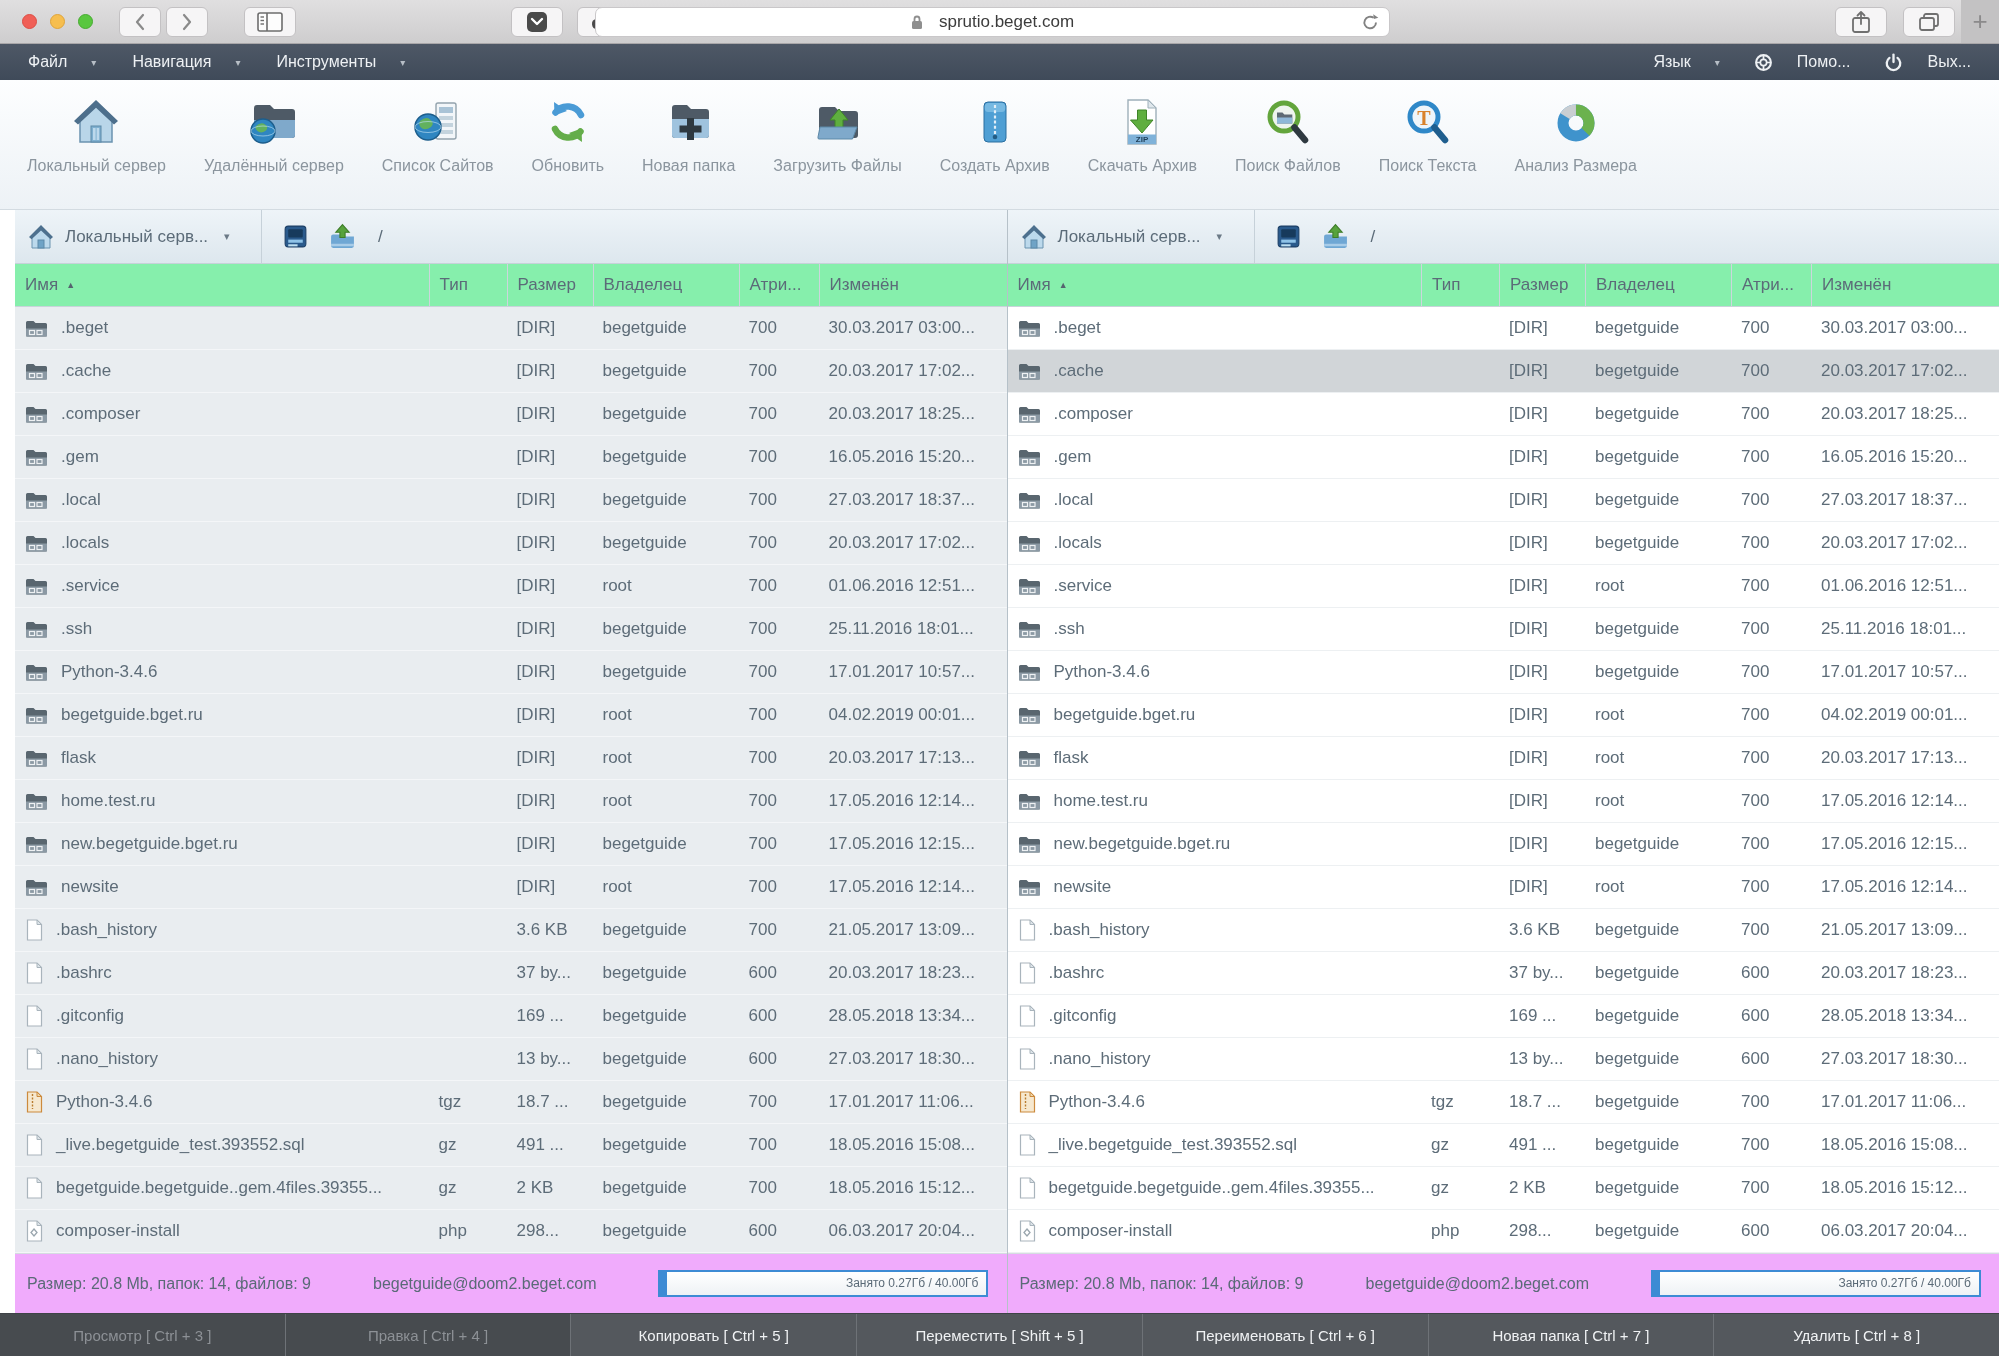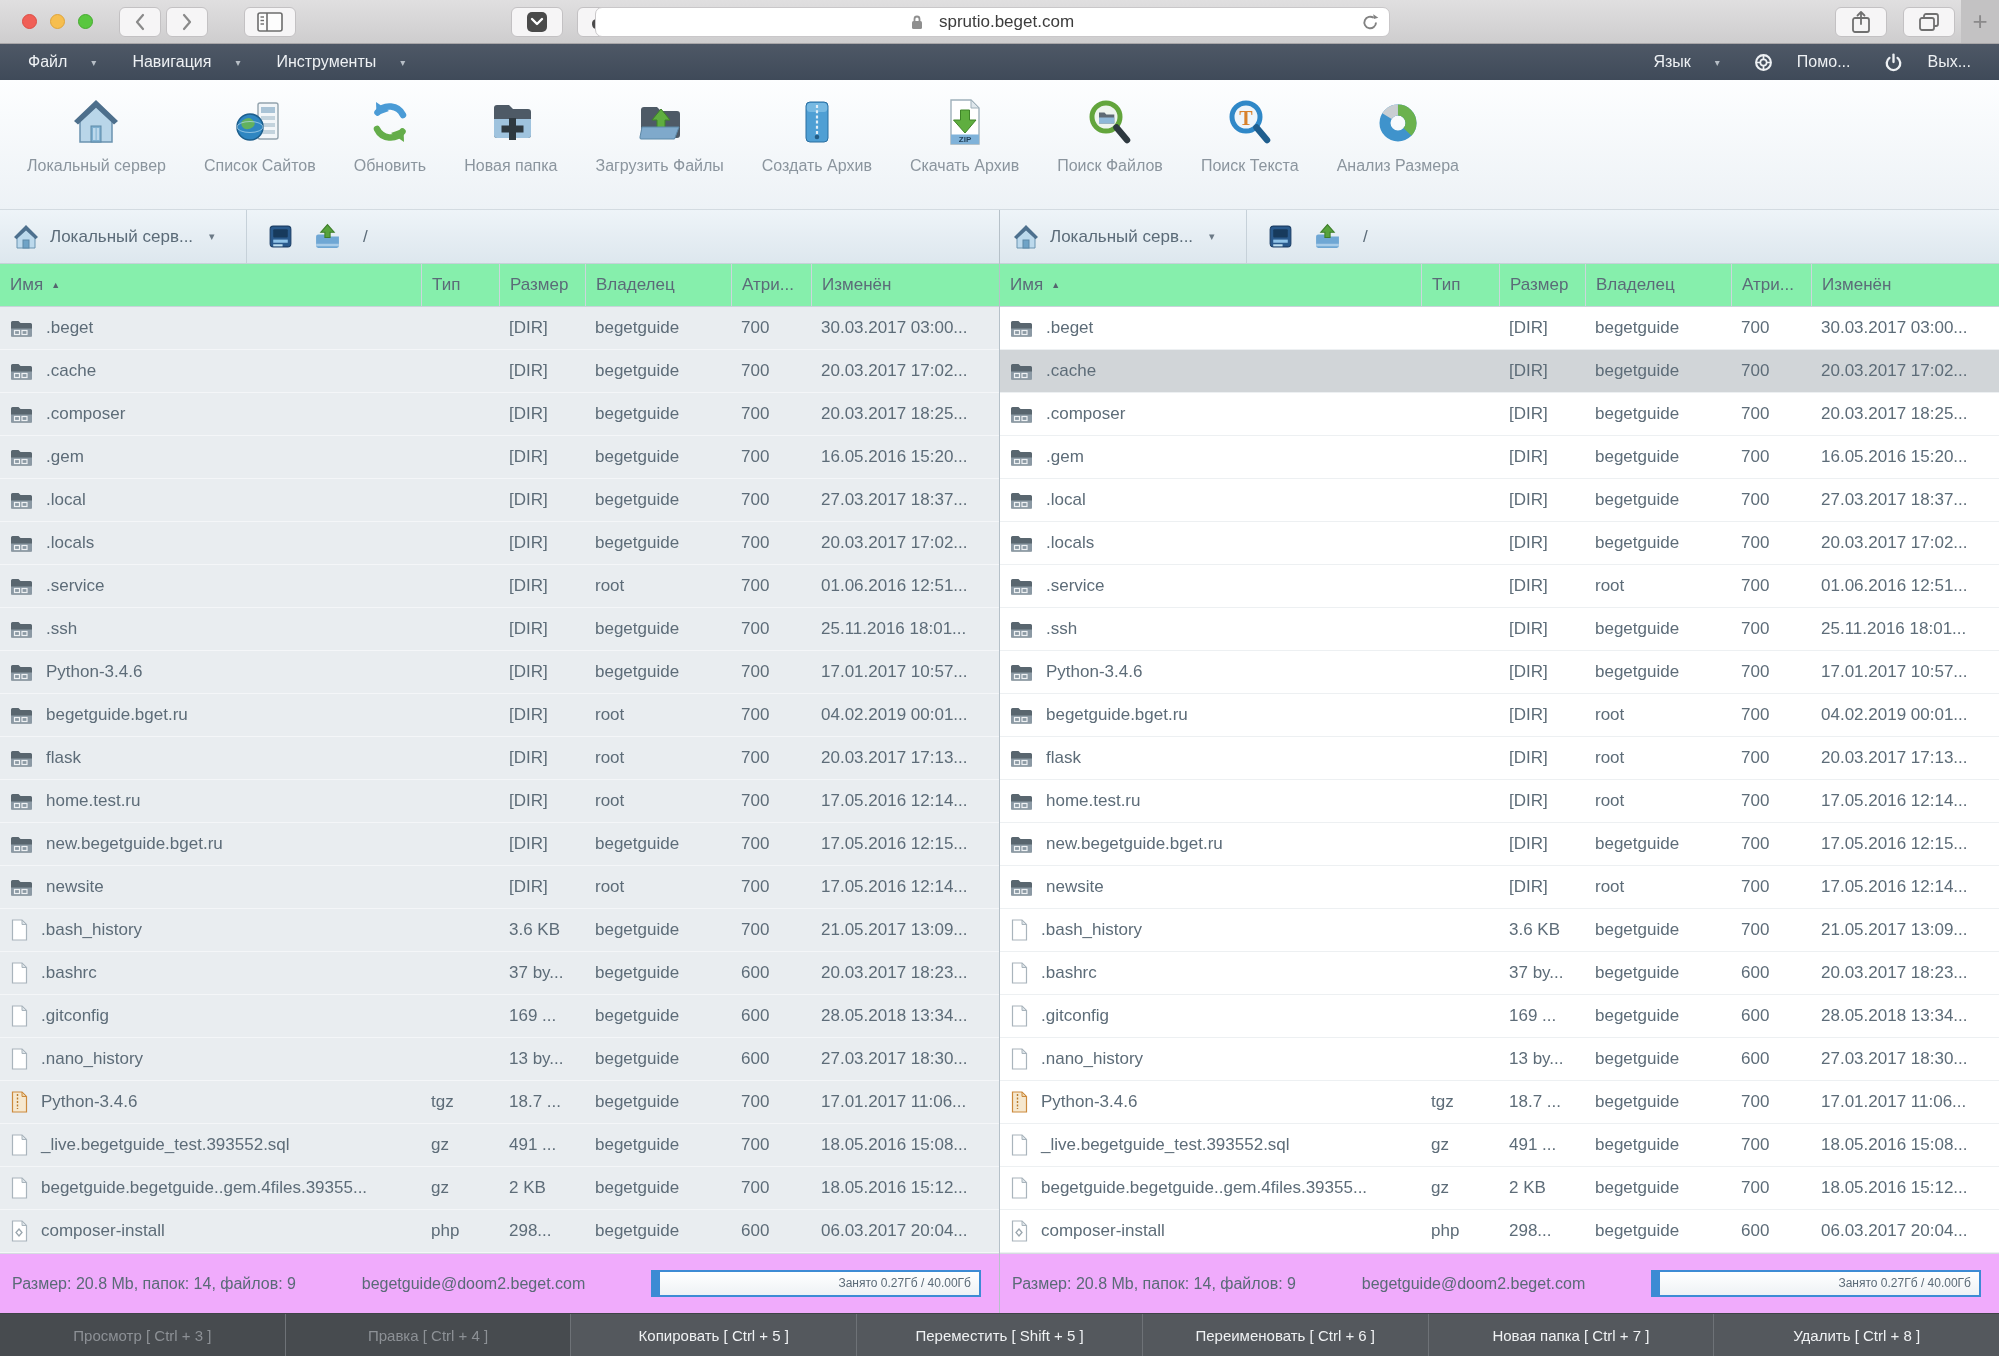--- a/index.html
+++ b/index.html
@@ -42,21 +42,21 @@
 
   
   .toolbar { height:130px; background:linear-gradient(#fdfeff,#edf2f6);
     border-bottom:1px solid #d3dbe1; display:flex; align-items:flex-start; padding:10px 0 0 8px; }
   .tool { display:flex; flex-direction:column; align-items:center; gap:7px;
     padding:4px 19px; cursor:pointer; }
   .tool .ticon { width:56px; height:56px; display:flex; align-items:center; justify-content:center; }
   .tool .tlabel { font-size:16px; color:#8b959e; white-space:nowrap; }
 
   
-  .panels { display:flex; height:1103px; }
+  .panels { display:flex; height:1103px;margin-left:15px; }
   .panel { flex:1 1 0; display:flex; flex-direction:column; min-width:0; }
   .panel.right { border-left:1px solid #b6c1c9; }
 
   .panel-toolbar { height:54px; background:linear-gradient(#eef4f8,#dde7ee);
     border-bottom:1px solid #c6d1d9; display:flex; align-items:center; }
   .server-select { display:flex; align-items:center; gap:10px; height:54px;
     padding:0 14px 0 12px; border-right:1px solid #c6d1d9; min-width:247px; cursor:pointer; }
   .server-label { font-size:17px; color:#5b6b78; }
   .server-select .chev { font-size:11px; color:#6b7a86; margin-left:6px; }
   .pt-btn { background:none; border:none; margin-left:20px; cursor:pointer;
@@ -225,20 +225,32 @@
           <rect x="21" y="30" width="10" height="16" fill="#7fb0d0" stroke="#5d89a8"></rect>
           <rect x="23" y="32" width="2.6" height="12" fill="#bcd9ec"></rect>
           <rect x="26.6" y="32" width="2.6" height="12" fill="#bcd9ec"></rect>
         </svg>
       </span>
       <div class="tlabel">Локальный сервер</div>
     </div>
     <div class="tool">
       <span class="ticon">
         <svg width="52" height="52" viewBox="0 0 52 52">
+          <path d="M6 12 q0-3 3-3 h13 l4 4 h18 q3 0 3 3 v23 q0 3-3 3 H9 q-3 0-3-3 Z" fill="#4e5a66"></path>
+          <path d="M6 24 h41 v15 q0 3-3 3 H9 q-3 0-3-3 Z" fill="#7fa9cb"></path>
+          <circle cx="15" cy="35" r="12" fill="#2f86c1" stroke="#1d5e8c" stroke-width="1.5"></circle>
+          <path d="M8 30 q5-4.5 9-1.5 q4 2.5 1 6 q-5 3.5-8.5 0.5 q-3-2.5-1.5-5Z" fill="#62b15e"></path>
+          <ellipse cx="15" cy="35" rx="12" ry="5" fill="none" stroke="#bfe0f2" opacity="0.65"></ellipse>
+        </svg>
+      </span>
+      <div class="tlabel">Удалённый сервер</div>
+    </div>
+    <div class="tool">
+      <span class="ticon">
+        <svg width="52" height="52" viewBox="0 0 52 52">
           <rect x="24" y="7" width="20" height="36" rx="2" fill="#f2f6f9" stroke="#93a3ad" stroke-width="1.4"></rect>
           <rect x="27" y="11" width="14" height="6" fill="#a9c3d6"></rect>
           <rect x="27" y="20" width="14" height="4" fill="#c3d3dd"></rect>
           <rect x="27" y="27" width="14" height="4" fill="#c3d3dd"></rect>
           <rect x="27" y="34" width="14" height="4" fill="#c3d3dd"></rect>
           <circle cx="16" cy="31" r="13" fill="#2f86c1" stroke="#1d5e8c" stroke-width="1.5"></circle>
           <path d="M8 25 q6-5 10-1.5 q5 3.5 1 7.5 q-5.5 4-9.5 1 q-3.5-3-1.5-7Z" fill="#62b15e"></path>
           <ellipse cx="16" cy="31" rx="13" ry="5.5" fill="none" stroke="#bfe0f2" opacity="0.65"></ellipse>
         </svg>
       </span>

